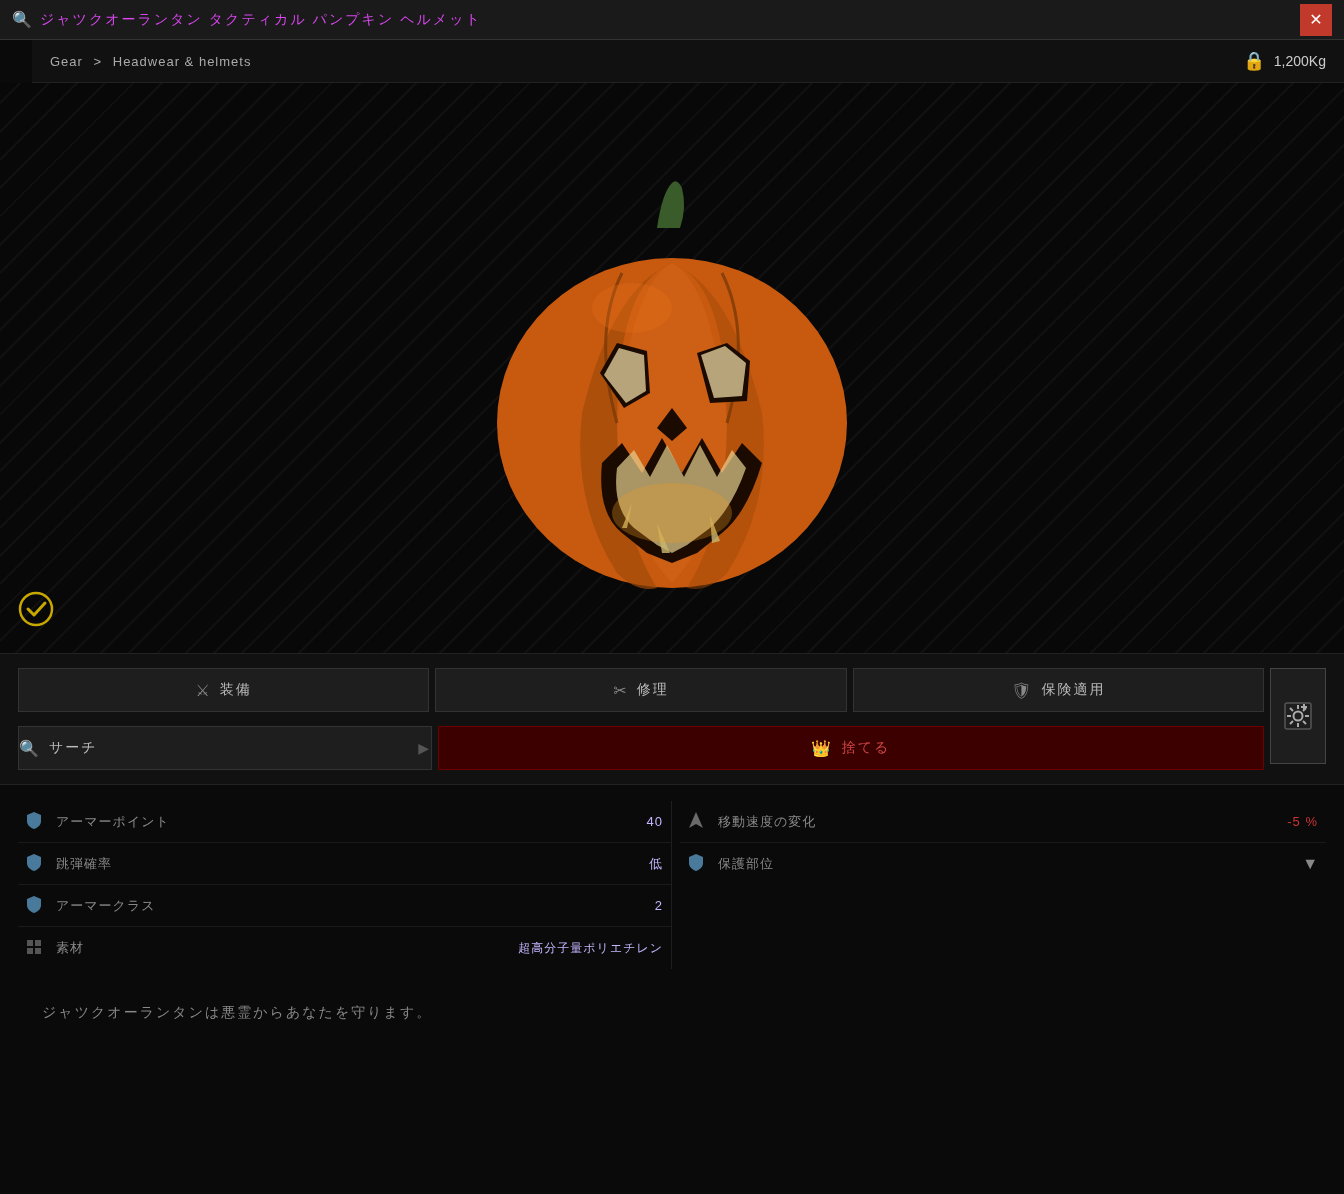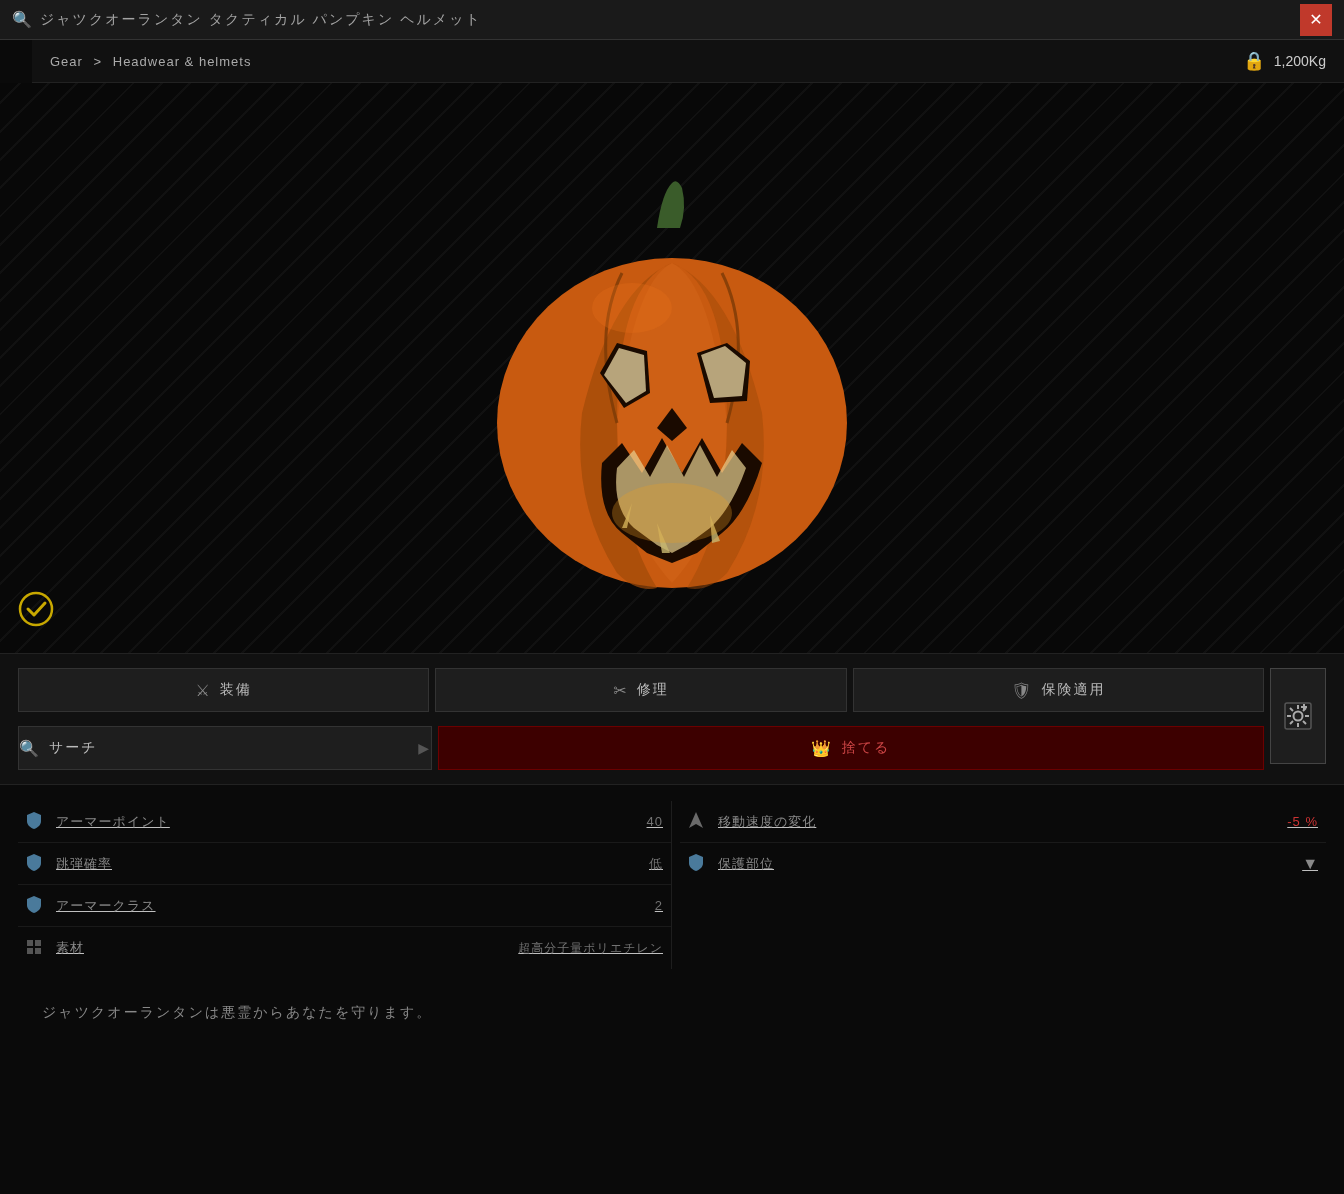--- a/index.html
+++ b/index.html
@@ -25,21 +25,21 @@
     .title-bar-left {
       display: flex;
       align-items: center;
       gap: 8px;
     }
     .search-icon-title {
       color: #888;
       font-size: 16px;
     }
     .title-text {
-      color: #a3a3a3;
+      color: #d946ef;
       font-size: 14px;
       letter-spacing: 2px;
     }
     .close-btn {
       width: 32px;
       height: 32px;
       background: #c0392b;
       border: none;
       color: white;
       font-size: 16px;
@@ -170,37 +170,36 @@
       display: grid;
       grid-template-columns: 1fr 1fr;
       gap: 0;
     }
     .stat-row {
       display: flex;
       align-items: center;
       height: 42px;
       border-bottom: 1px solid #1a1a1a;
       padding: 0 8px;
-      text-decoration: underline;
     }
     .stat-row:last-child { border-bottom: none; }
     .stat-icon {
       margin-right: 10px;
       color: #666;
       font-size: 16px;
       min-width: 20px;
     }
     .stat-label {
       flex: 1;
       color: #888;
       font-size: 13px;
       letter-spacing: 1px;
     }
     .stat-value {
-      color: #737373;
+      color: #c4b5fd;
       font-size: 13px;
       letter-spacing: 1px;
     }
     .stat-value.negative { color: #cc3333; }
     .chevron-down { color: #888; margin-left: 8px; }
 
     
     .description {
       padding: 16px 22px 8px 22px;
       color: #888;

